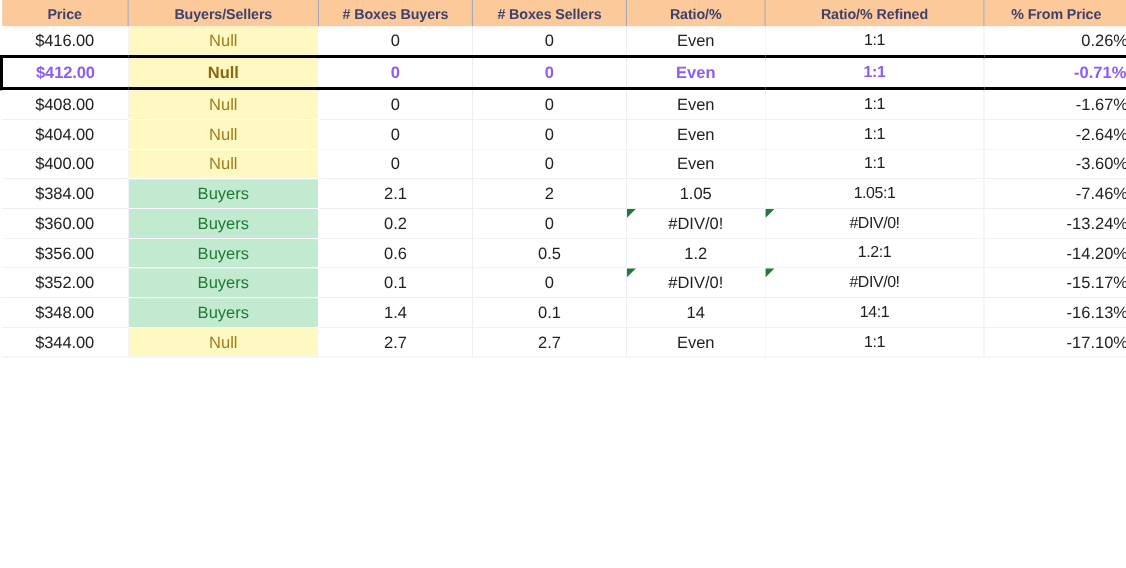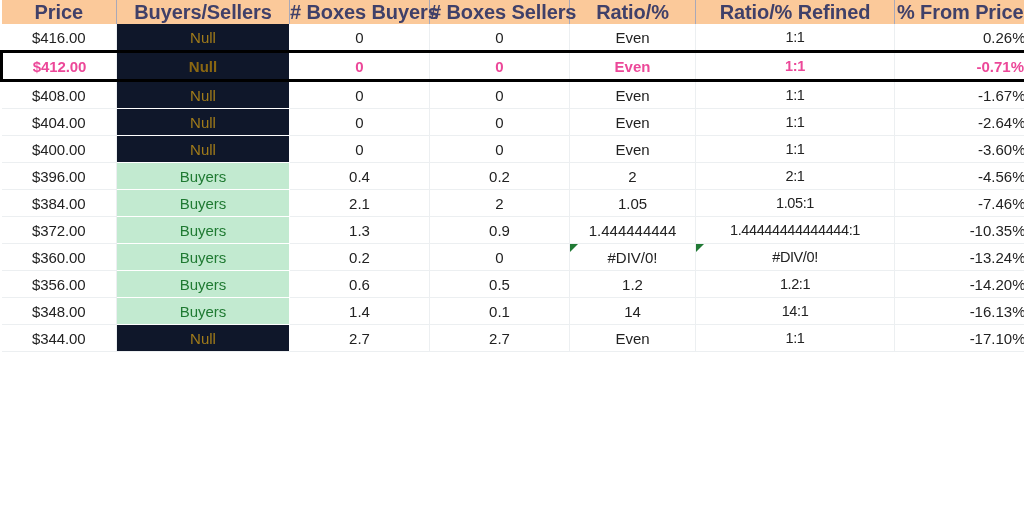--- a/index.html
+++ b/index.html
@@ -33,21 +33,21 @@
   col.c-bsell   { width: 140px; }
   col.c-ratio   { width: 126px; }
   col.c-refined { width: 199px; }
   col.c-pct     { width: 131px; }
 
   
   thead th {
     height: 24px;
     background: #fbc99a;
     color: #404069;
-    font-size: 20px;
+    font-size: 13px;
     font-weight: bold;
     text-align: center;
     vertical-align: middle;
     padding: 0;
     border-right: 1px solid #a8a8b8;
     white-space: nowrap;
     letter-spacing: -0.1px;
   }
   thead th:last-child { border-right: none; }
 
@@ -69,32 +69,32 @@
   tbody tr:last-child td { border-bottom: 1px solid #eceff1; }
 
   td.price { letter-spacing: -0.1px; }
 
   
   td.refined { font-size: 14.5px; letter-spacing: -0.4px; }
 
   
   td.status { border-right: 1px solid transparent; border-bottom-color: transparent; }
   td.status-null {
-    background: #0f172a;
+    background: #fef9c3;
     color: #a07b1a;
   }
   td.status-buyers {
     background: #c2ead0;
     color: #1f7a32;
   }
 
   
   tr.highlight td {
     font-weight: bold;
-    color: #ec4899;
+    color: #8b5cf6;
     border-top: 3px solid #000000;
     border-bottom: 3px solid #000000;
   }
   tr.highlight td.first-cell { border-left: 3px solid #000000; }
   tr.highlight td.last-cell  { border-right: 3px solid #000000; }
   tr.highlight td.status-null { color: #8a6712; }
 
   
   tr.above-highlight td { border-bottom: none; }
 
@@ -174,65 +174,56 @@
         <tr>
           <td class="price first-cell">$400.00</td>
           <td class="status status-null">Null</td>
           <td class="num">0</td>
           <td class="num">0</td>
           <td class="ratio">Even</td>
           <td class="refined">1:1</td>
           <td class="pct last-cell">-3.60%</td>
         </tr>
         <tr>
-          <td class="price first-cell">$396.00</td>
-          <td class="status status-buyers">Buyers</td>
-          <td class="num">0.4</td>
-          <td class="num">0.2</td>
-          <td class="ratio">2</td>
-          <td class="refined">2:1</td>
-          <td class="pct last-cell">-4.56%</td>
-        </tr>
-        <tr>
           <td class="price first-cell">$384.00</td>
           <td class="status status-buyers">Buyers</td>
           <td class="num">2.1</td>
           <td class="num">2</td>
           <td class="ratio">1.05</td>
           <td class="refined">1.05:1</td>
           <td class="pct last-cell">-7.46%</td>
         </tr>
         <tr>
-          <td class="price first-cell">$372.00</td>
-          <td class="status status-buyers">Buyers</td>
-          <td class="num">1.3</td>
-          <td class="num">0.9</td>
-          <td class="ratio">1.444444444</td>
-          <td class="refined">1.44444444444444:1</td>
-          <td class="pct last-cell">-10.35%</td>
-        </tr>
-        <tr>
           <td class="price first-cell">$360.00</td>
           <td class="status status-buyers">Buyers</td>
           <td class="num">0.2</td>
           <td class="num">0</td>
           <td class="ratio"><span class="err-flag"></span>#DIV/0!</td>
           <td class="refined"><span class="err-flag"></span>#DIV/0!</td>
           <td class="pct last-cell">-13.24%</td>
         </tr>
         <tr>
           <td class="price first-cell">$356.00</td>
           <td class="status status-buyers">Buyers</td>
           <td class="num">0.6</td>
           <td class="num">0.5</td>
           <td class="ratio">1.2</td>
           <td class="refined">1.2:1</td>
           <td class="pct last-cell">-14.20%</td>
         </tr>
         <tr>
+          <td class="price first-cell">$352.00</td>
+          <td class="status status-buyers">Buyers</td>
+          <td class="num">0.1</td>
+          <td class="num">0</td>
+          <td class="ratio"><span class="err-flag"></span>#DIV/0!</td>
+          <td class="refined"><span class="err-flag"></span>#DIV/0!</td>
+          <td class="pct last-cell">-15.17%</td>
+        </tr>
+        <tr>
           <td class="price first-cell">$348.00</td>
           <td class="status status-buyers">Buyers</td>
           <td class="num">1.4</td>
           <td class="num">0.1</td>
           <td class="ratio">14</td>
           <td class="refined">14:1</td>
           <td class="pct last-cell">-16.13%</td>
         </tr>
         <tr>
           <td class="price first-cell">$344.00</td>

